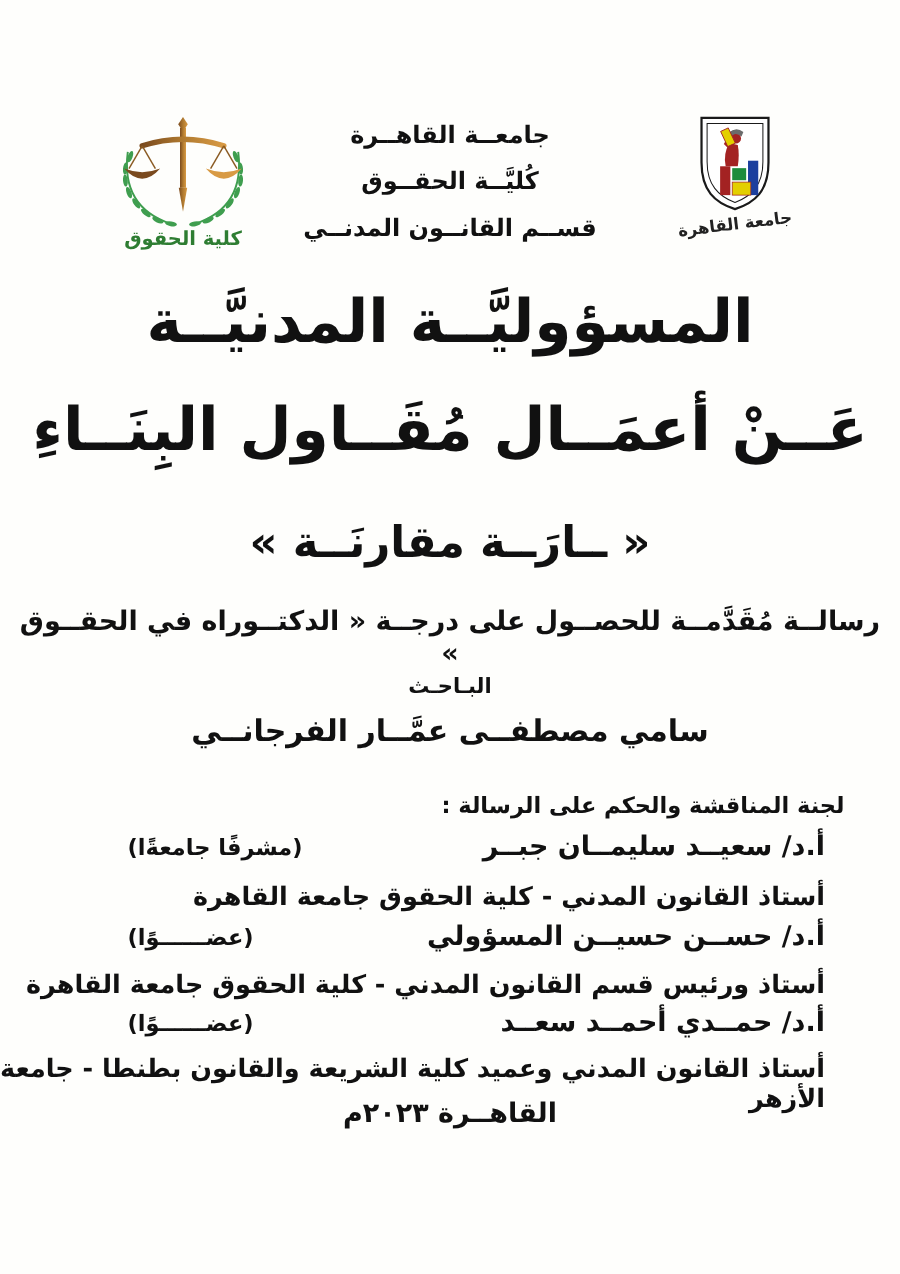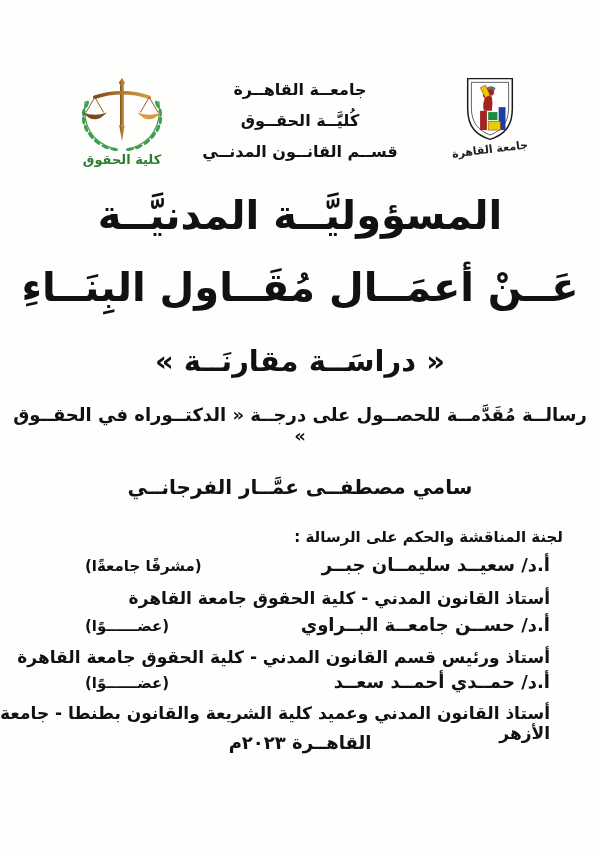--- a/index.html
+++ b/index.html
@@ -128,36 +128,37 @@
   </div>
 
   <div class="abs centered hdr">
     <div>جامعــة القاهــرة</div>
     <div>كُليَّــة الحقــوق</div>
     <div>قســم القانــون المدنــي</div>
   </div>
 
   <div class="abs centered title1">المسؤوليَّــة المدنيَّــة</div>
   <div class="abs centered title2">عَــنْ أعمَــال مُقَــاول البِنَــاءِ</div>
-  <div class="abs centered bracket">« دراسَــة مقارنَــة »</div>
+  <div class="abs centered bracket">« ــارَــة مقارنَــة »</div>
 
   <div class="abs centered degree">رسالــة مُقَدَّمــة للحصــول على درجــة « الدكتــوراه في الحقــوق »</div>
 
+  <div class="abs centered res-label">البـاحـث</div>
   <div class="abs centered res-name">سامي مصطفــى عمَّــار الفرجانــي</div>
 
   <div class="abs cmt-head">لجنة المناقشة والحكم على الرسالة :</div>
 
   <div class="abs member-row row1">
     <span class="m-name">أ.د/ سعيــد سليمــان جبــر</span>
     <span class="m-role">(مشرفًا جامعةًا)</span>
   </div>
   <div class="abs member-title sub1">أستاذ القانون المدني - كلية الحقوق جامعة القاهرة</div>
 
   <div class="abs member-row row2">
-    <span class="m-name">أ.د/ حســن جامعــة البــراوي</span>
+    <span class="m-name">أ.د/ حســن حسيــن المسؤولي</span>
     <span class="m-role">(عضــــــوًا)</span>
   </div>
   <div class="abs member-title sub2">أستاذ ورئيس قسم القانون المدني - كلية الحقوق جامعة القاهرة</div>
 
   <div class="abs member-row row3">
     <span class="m-name">أ.د/ حمــدي أحمــد سعــد</span>
     <span class="m-role">(عضــــــوًا)</span>
   </div>
   <div class="abs member-title sub3">أستاذ القانون المدني وعميد كلية الشريعة والقانون بطنطا - جامعة الأزهر</div>
 

